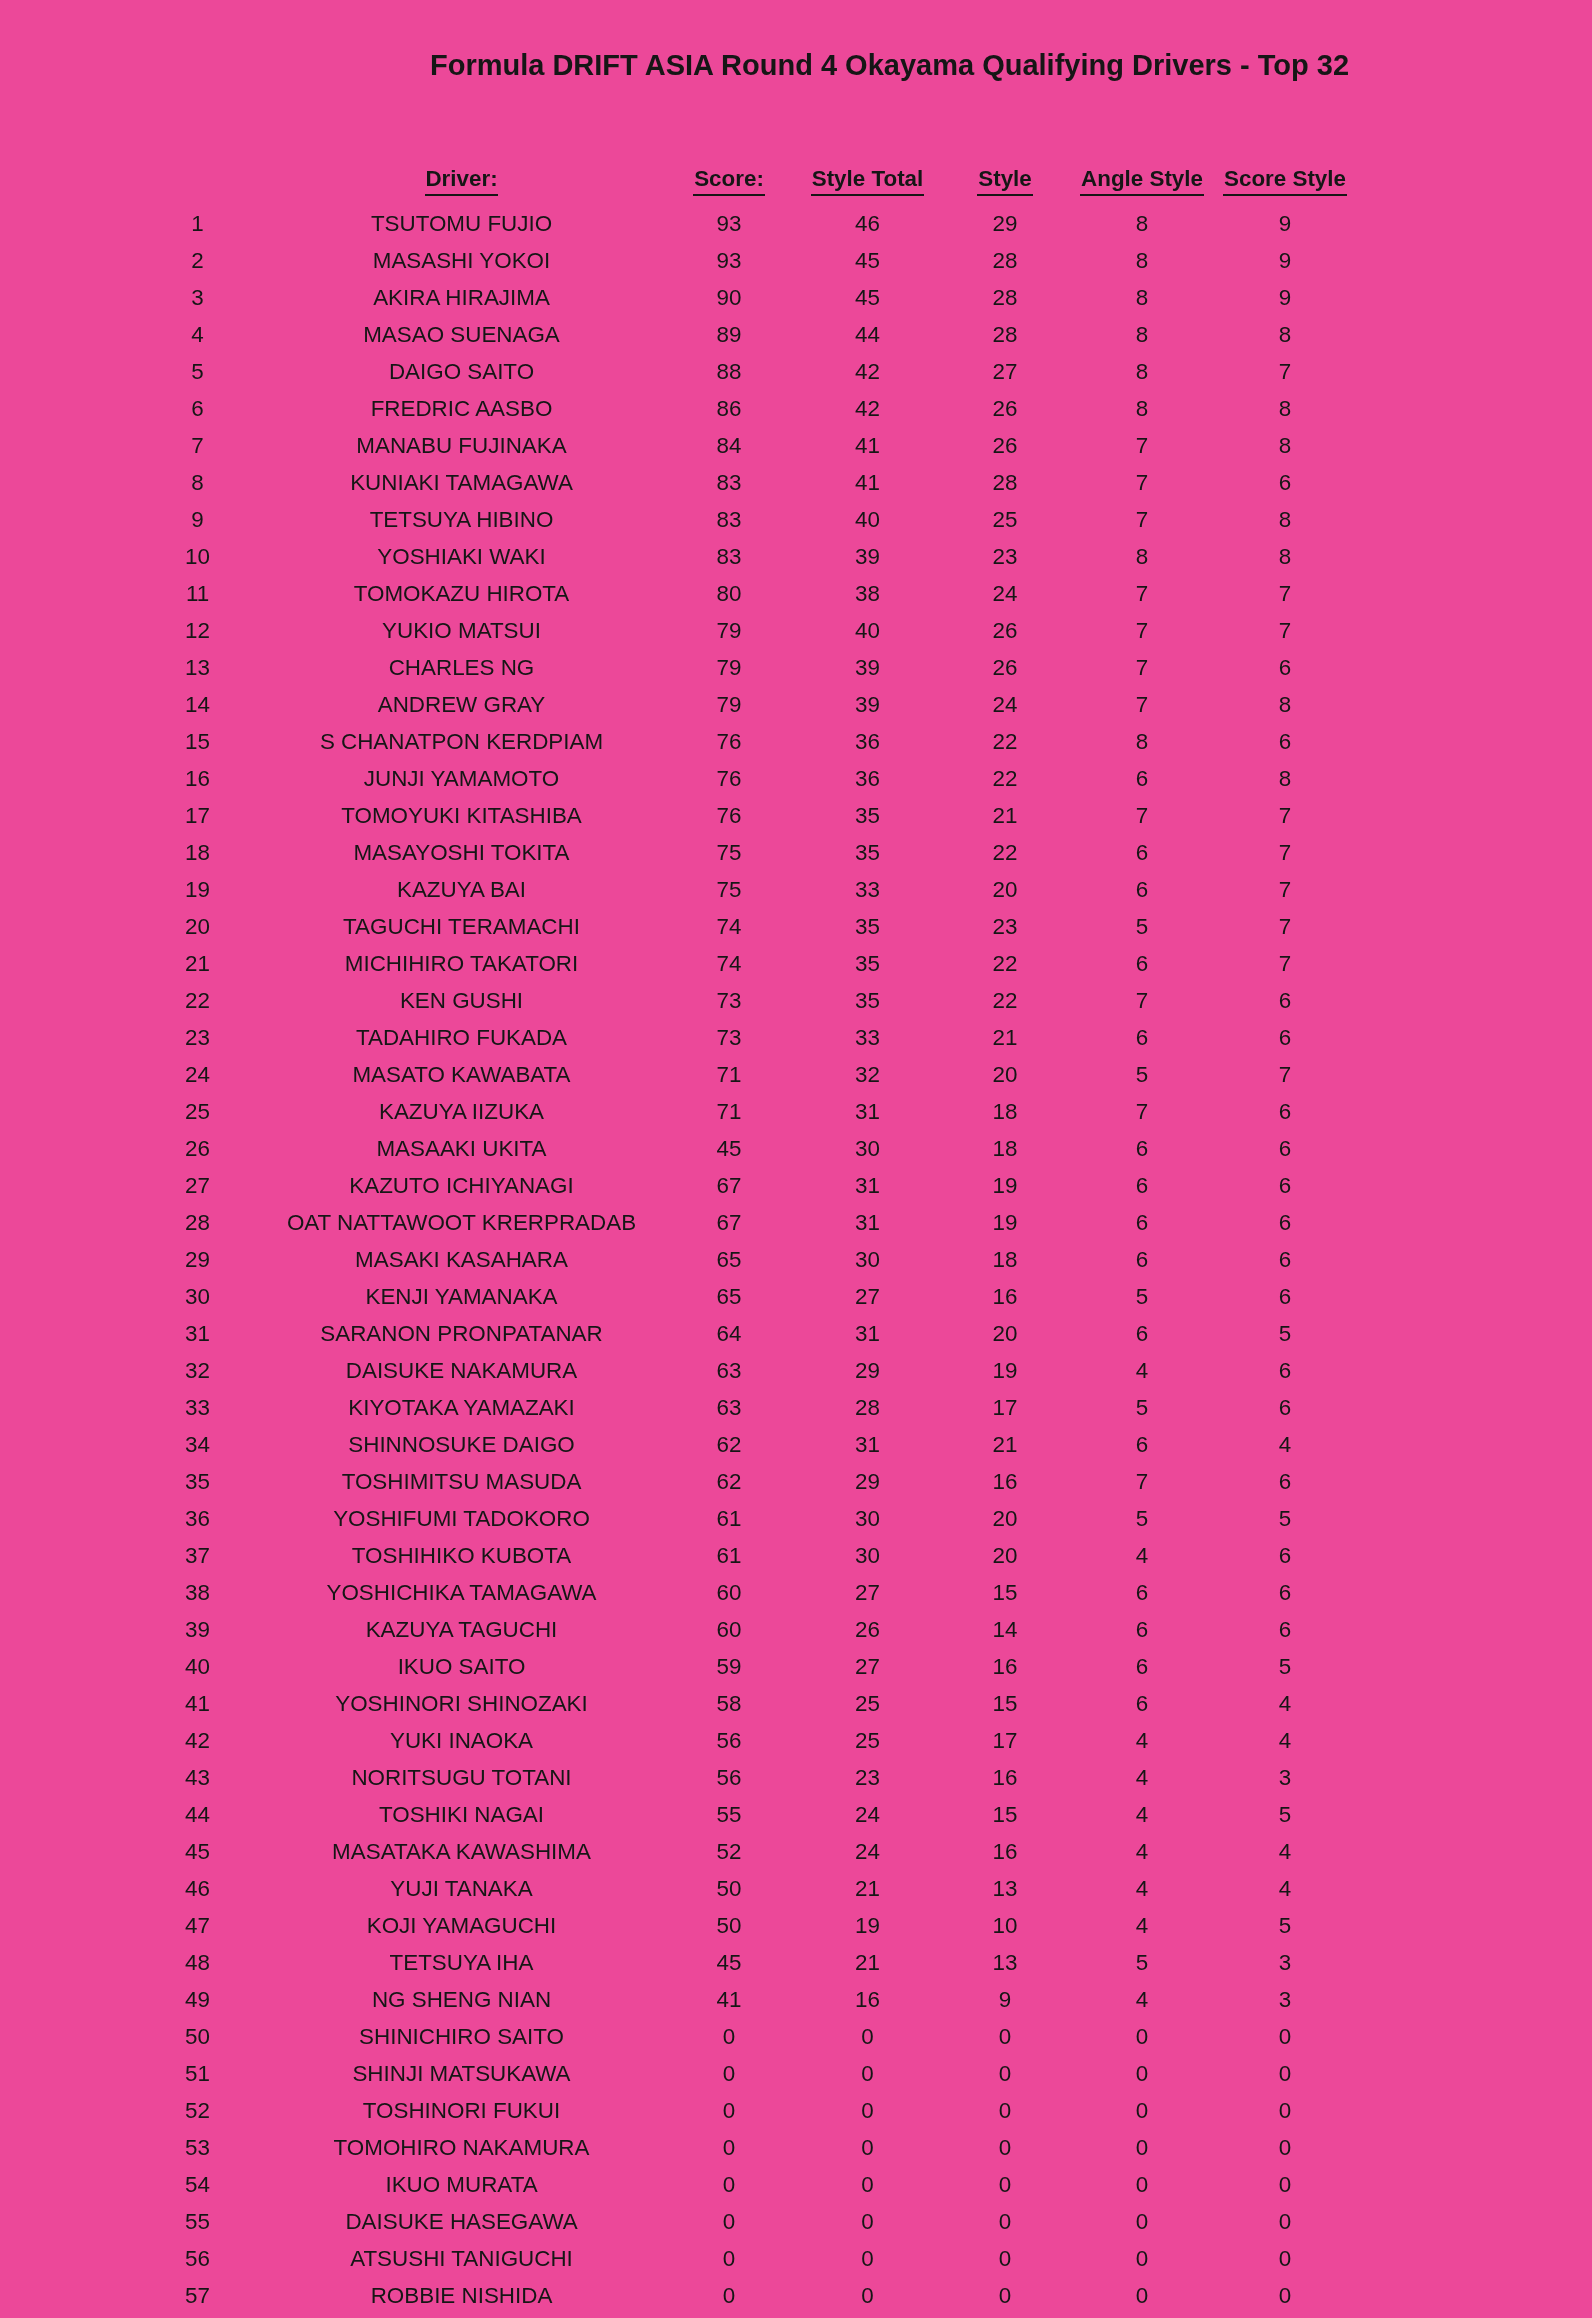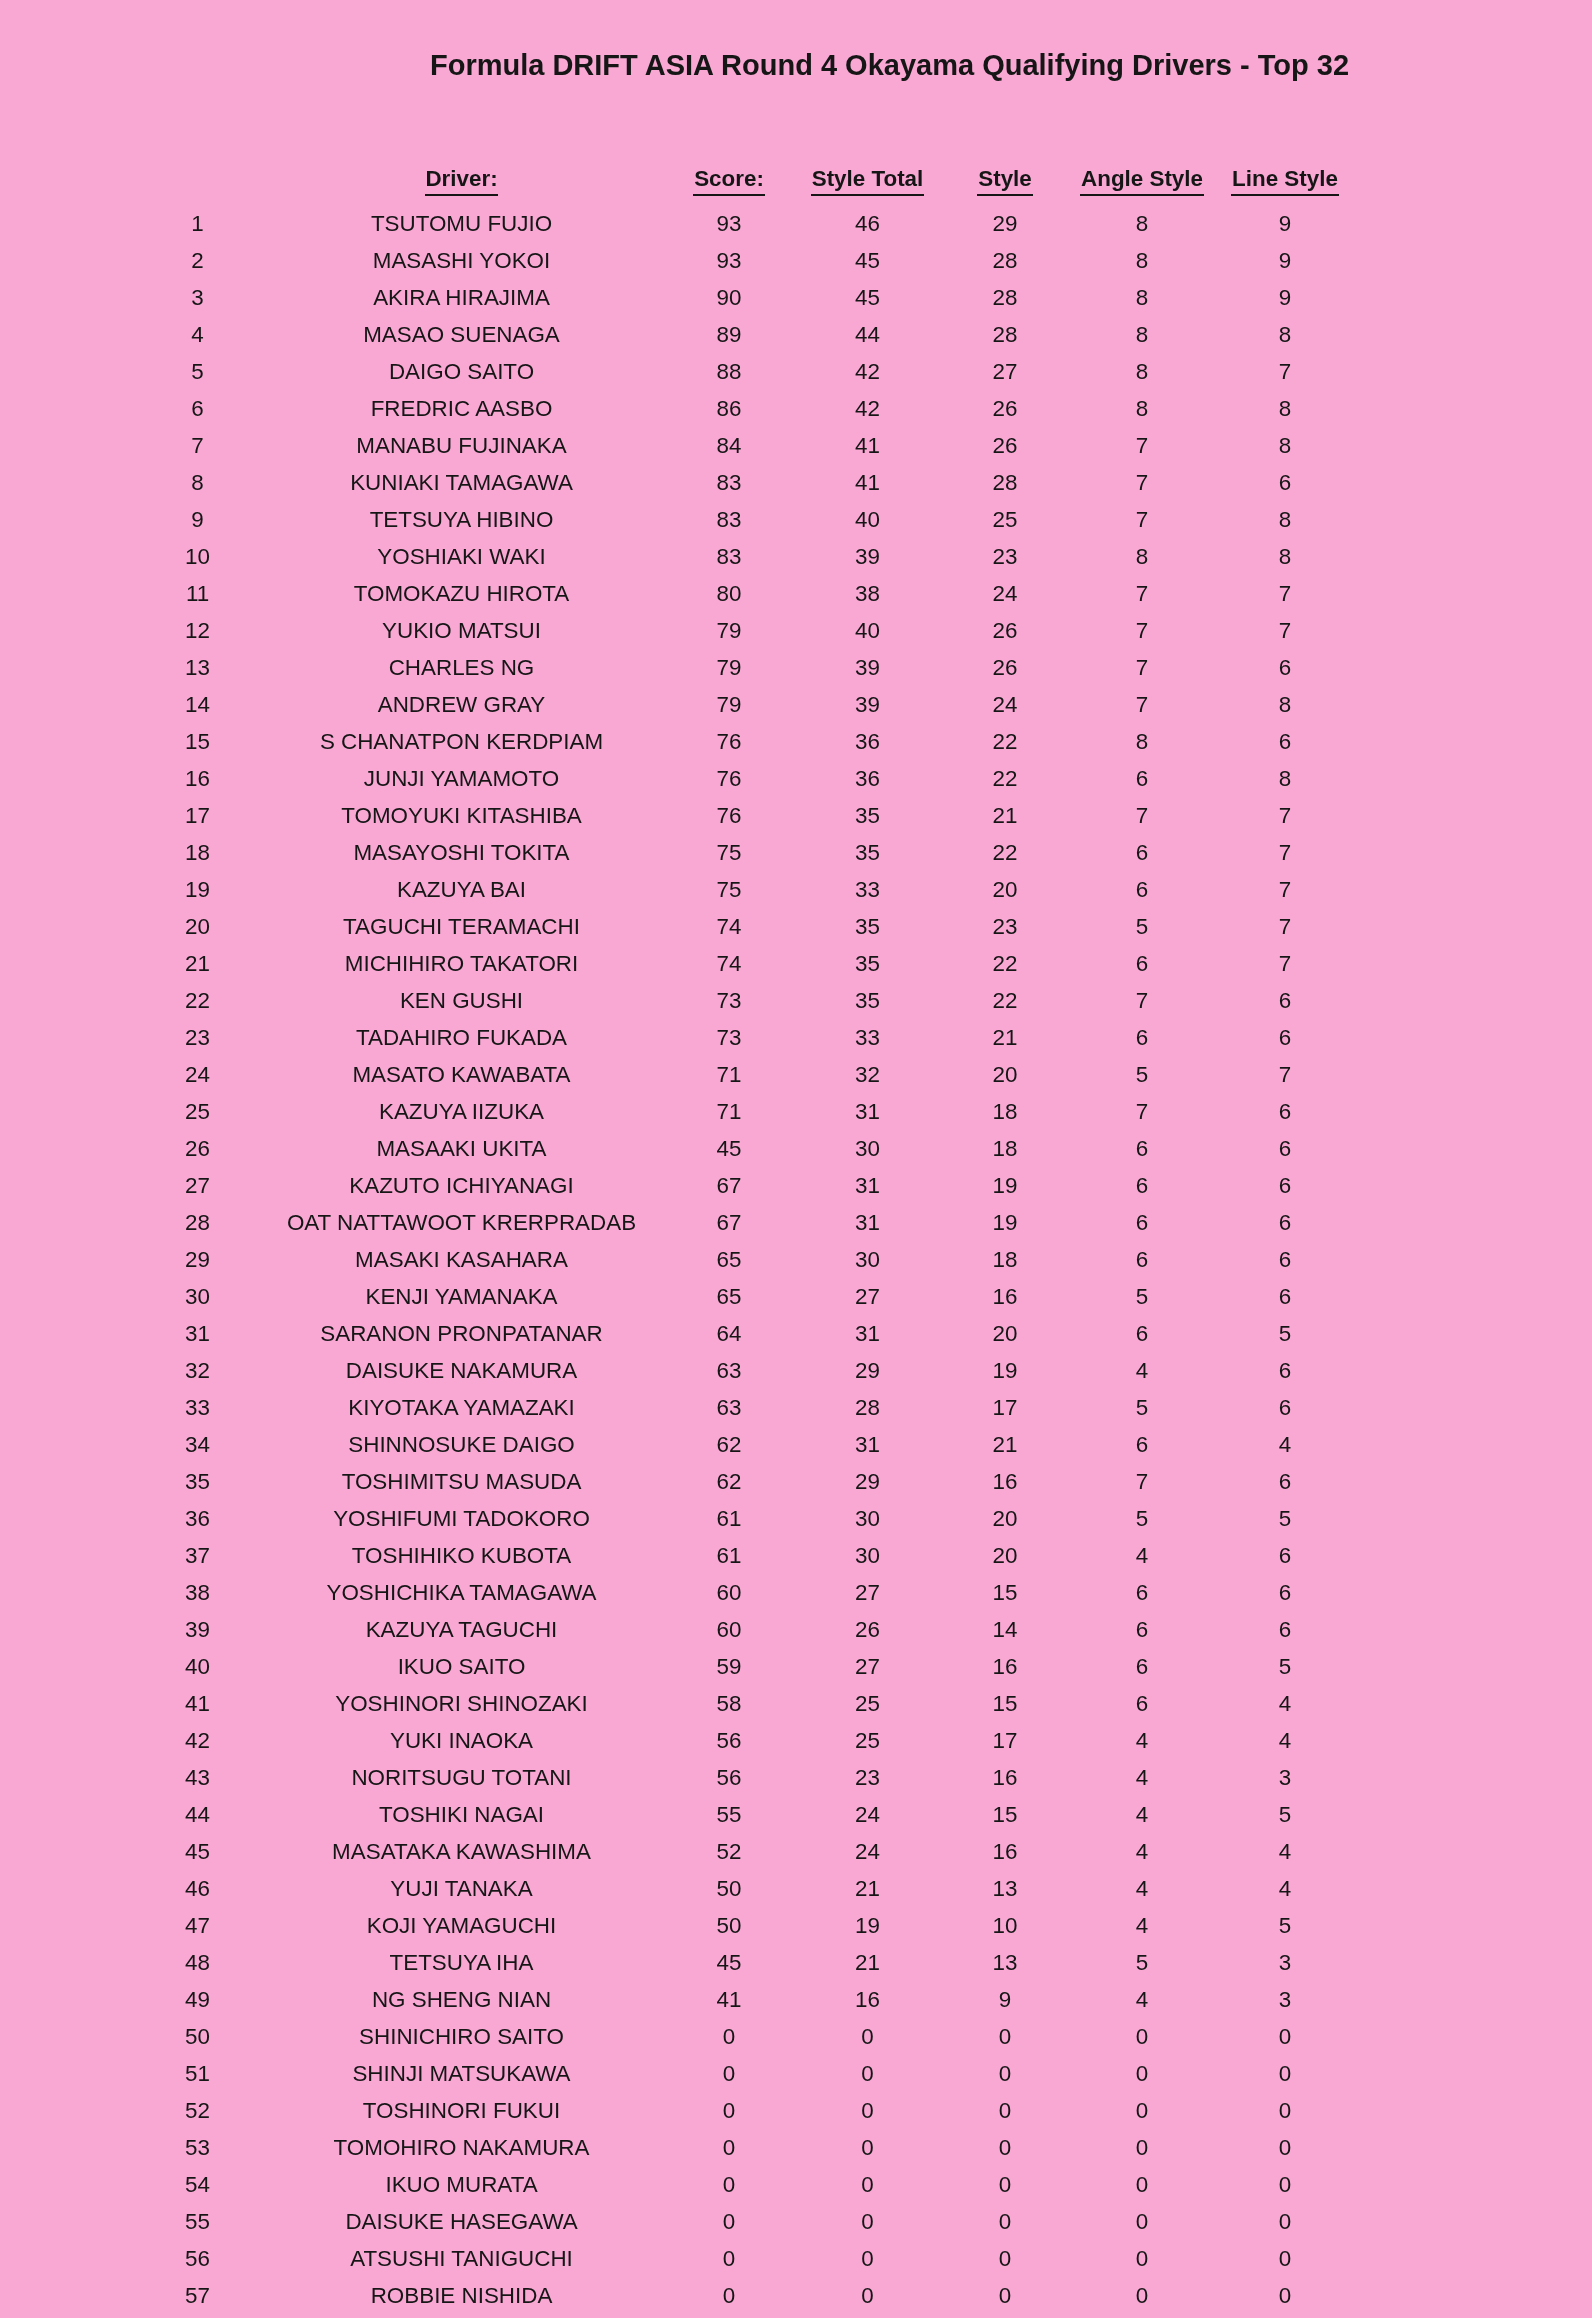--- a/index.html
+++ b/index.html
@@ -1,21 +1,21 @@
 <!DOCTYPE html>
 <html style="font-size:7.5px"><head>
 <meta charset="utf-8">
 <style>
   html,body{margin:0;padding:0;}
   body{
     width:1592px;height:2319px;background:#ffffff;
     font-family:"Liberation Sans",sans-serif;color:#161616;
     position:relative;overflow:hidden;
   }
-  .page{position:absolute;inset:0;background:#f9a8d4;}
+  .page{position:absolute;inset:0;background:#ec4899;}
   .title{
     position:absolute;top:49px;left:0;width:1592px;box-sizing:border-box;
     padding-left:187px;text-align:center;
     font-size:29px;font-weight:bold;letter-spacing:0px;white-space:nowrap;
   }
   .grid-cols{
     display:grid;
     grid-template-columns:117px 411px 124px 153px 122px 152px 134px;
   }
   .header-row{position:absolute;top:166px;left:139px;}
@@ -32,21 +32,21 @@
 
   <div class="title">Formula DRIFT ASIA Round 4 Okayama Qualifying Drivers - Top 32</div>
 
   <div class="header-row grid-cols">
     <div class="header-cell"></div>
     <div class="header-cell"><span class="u">Driver:</span></div>
     <div class="header-cell"><span class="u">Score:</span></div>
     <div class="header-cell"><span class="u">Style Total</span></div>
     <div class="header-cell"><span class="u">Style</span></div>
     <div class="header-cell"><span class="u">Angle Style</span></div>
-    <div class="header-cell"><span class="u">Line Style</span></div>
+    <div class="header-cell"><span class="u">Score Style</span></div>
   </div>
 
   <div class="rows">
     <div class="row grid-cols">
       <div class="cell">1</div>
       <div class="cell">TSUTOMU FUJIO</div>
       <div class="cell">93</div>
       <div class="cell">46</div>
       <div class="cell">29</div>
       <div class="cell">8</div>

